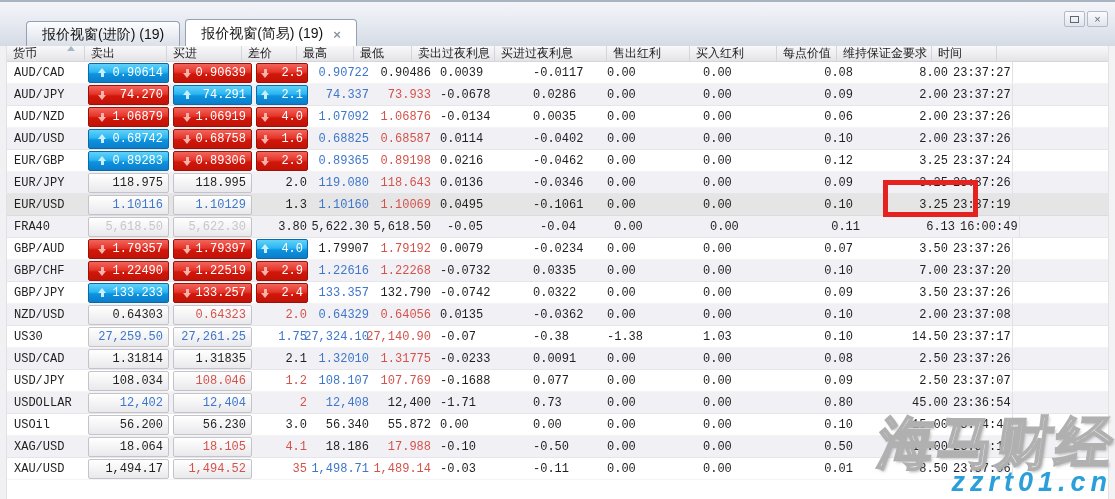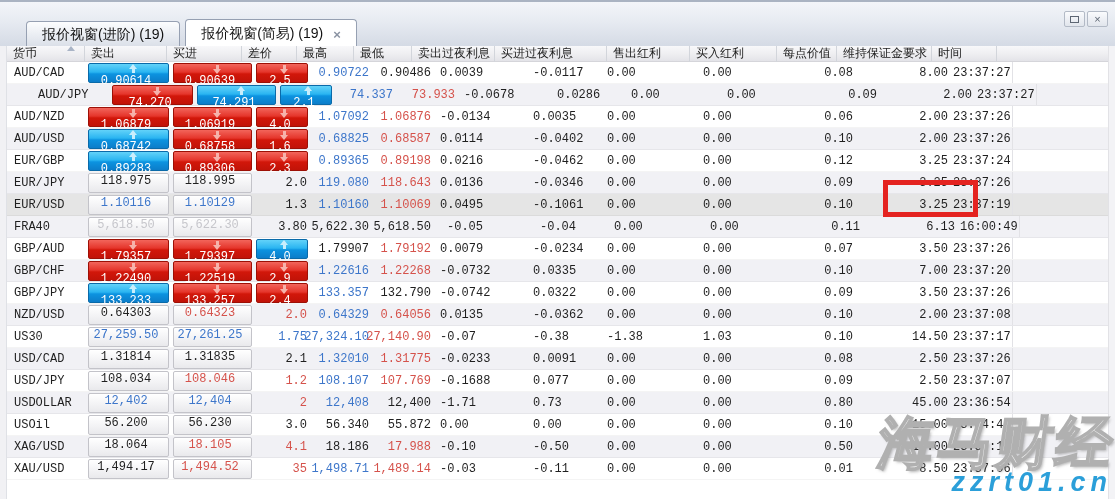--- a/index.html
+++ b/index.html
@@ -36,21 +36,21 @@
     font-family:"Liberation Mono","DejaVu Sans Mono",monospace;font-size:12px;color:#1f1f1f;}
   .trow.alt{background:#f1f1f5;}
   .trow.sel{background:#e5e5e5;}
   .cell{flex:none;display:flex;align-items:center;white-space:nowrap;box-sizing:border-box;}
   .cell.r{justify-content:flex-end;}
   .cell.sym{padding-left:7px;}
   .cell.time-c{border-right:1px solid #e2e2e6;}
   .t-blue{color:#3d76ca}.t-red{color:#d5524b}.t-black{color:#1f1f1f}.t-gray{color:#c6c6cb}
   
   .btn{height:20px;margin:1px 2px;border-radius:2px;box-sizing:border-box;display:flex;
-    align-items:center;width:calc(100% - 4px);flex-direction:column;}
+    align-items:center;width:calc(100% - 4px);}
   .btn.up{background:linear-gradient(180deg,#62d2f9 0%,#2ab5f1 45%,#0c93e0 55%,#0c7dc9 100%);
     border:1px solid #0a6aa9;color:#fff;--ac:#c9eefc;}
   .btn.down{background:linear-gradient(180deg,#f2655b 0%,#e5352b 45%,#d2170a 55%,#c11308 100%);
     border:1px solid #9d1006;color:#fff;--ac:#f6b2ab;}
   .btn.flat{background:linear-gradient(180deg,#ffffff 0%,#f3f3f5 55%,#e9e9ec 100%);
     border:1px solid #c3c3c9;box-shadow:inset 0 1px 0 #fff;}
   .btn .val{flex:1;text-align:right;padding-right:5px;}
   .btn .arr{position:relative;display:inline-block;width:9px;height:10px;flex:none;margin-left:9px;}
   .btn.sp .arr{margin-left:4px;}
   .btn.sp .val{padding-right:4px;}
@@ -185,21 +185,21 @@
           <span>0.08</span>
         </div>
         <div class="cell r" style="padding-right: 2px; width: 94px;">
           <span>8.00</span>
         </div>
         <div class="cell time-c" style="padding-left: 3px; width: 63px;">
           <span>23:37:27</span>
         </div>
       </div>
       <div class="trow alt">
-        <div class="cell sym" style="width: 79px; margin-left: 24px;">
+        <div class="cell sym" style="width: 79px;">
           <span>AUD/JPY</span>
         </div>
         <div class="cell" style="width: 85px;">
           <div class="btn down">
             <div class="arr down"></div>
             <span class="val">74.270</span>
           </div>
         </div>
         <div class="cell" style="width: 83px;">
           <div class="btn up">

